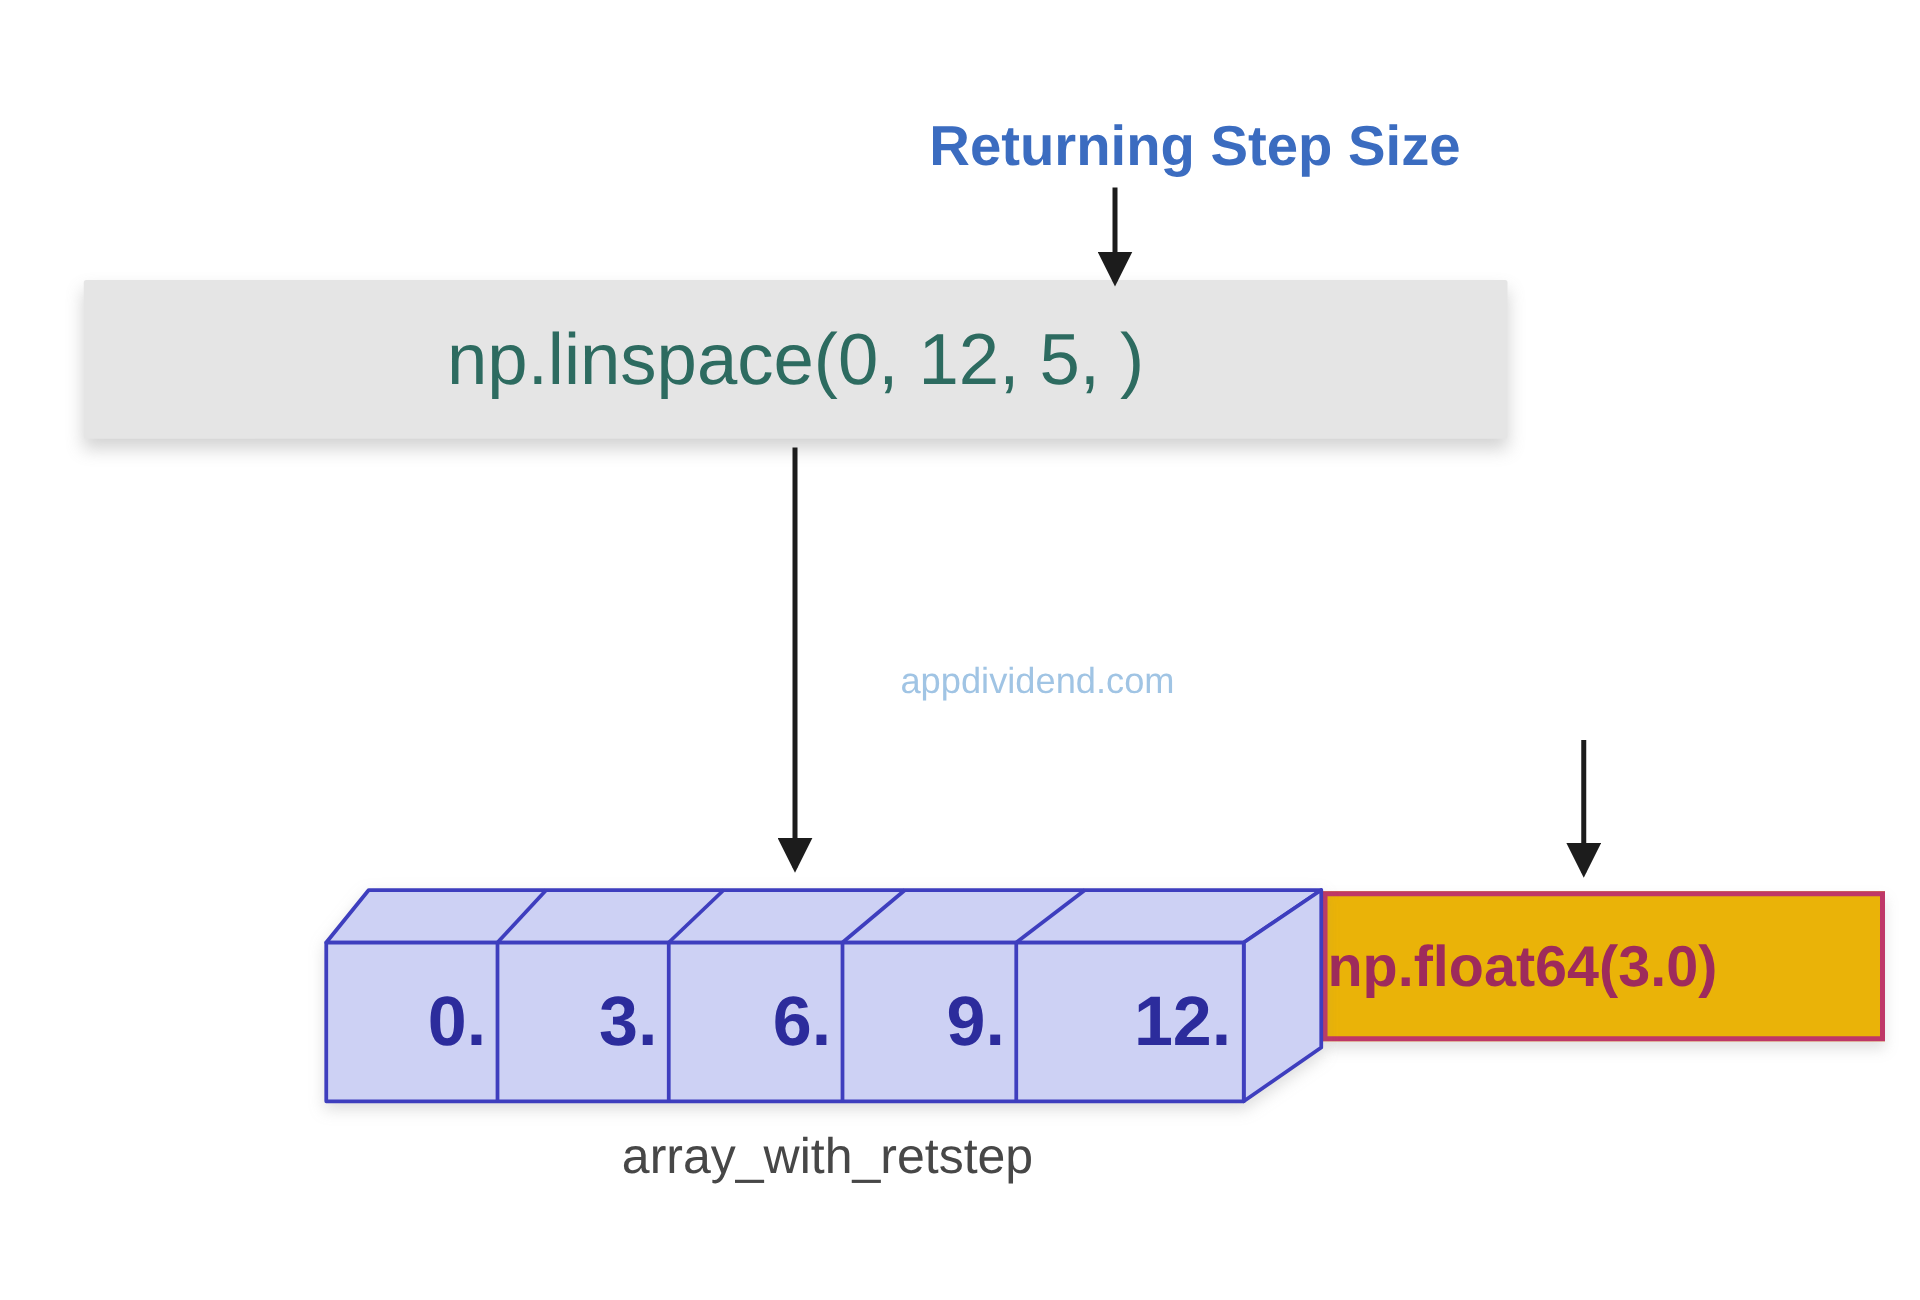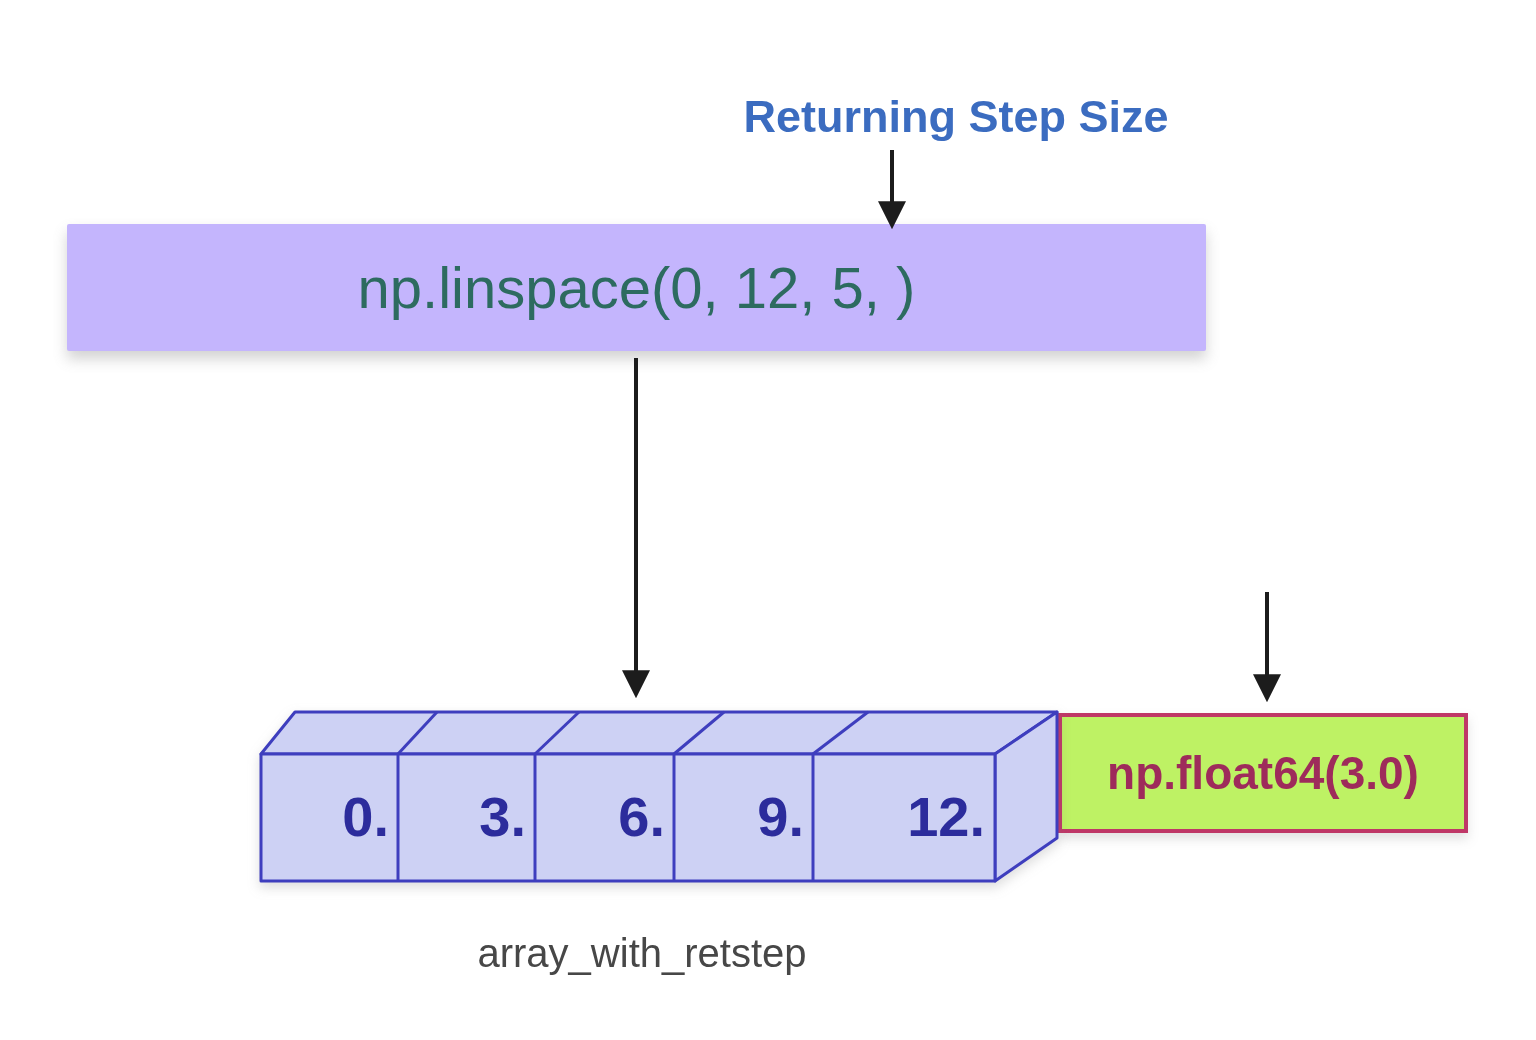--- a/index.html
+++ b/index.html
@@ -10,34 +10,34 @@
   .abs{position:absolute;}
   .label-blue{
     color:#3b6cc0;font-weight:bold;font-size:45px;white-space:nowrap;
     transform:translateX(-50%);
   }
   .label-gray{
     color:#3d3d3d;font-weight:bold;font-size:45px;white-space:nowrap;
     transform:translateX(-50%);
   }
   .code-box{
-    left:67px;top:224px;width:1139px;height:127px;background:#c4b5fd;
+    left:67px;top:224px;width:1139px;height:127px;background:#e5e5e5;
     display:flex;align-items:center;justify-content:center;white-space:pre;
     font-size:58px;border-radius:2px;
     box-shadow:0 8px 14px rgba(110,110,110,0.30);
   }
   .code-main{color:#2d6b60;}
   .code-highlight{color:#8e1c24;}
   .watermark{
     color:#a0c4e4;font-size:29px;white-space:nowrap;transform:translateX(-50%);
   }
   .step-box{
-    left:1058px;top:713px;width:410px;height:120px;box-sizing:border-box;
-    background:#bef264;border:4px solid #bf3767;
-    display:flex;align-items:center;justify-content:center;
+    left:1058px;top:713px;width:450px;height:120px;box-sizing:border-box;
+    background:#eab308;border:4px solid #bf3767;
+    display:flex;align-items:center;justify-content:flex-start;
     font-size:46px;font-weight:bold;color:#9e2b5b;white-space:nowrap;
     box-shadow:0 6px 10px rgba(140,140,140,0.25);
   }
   .array-label{
     color:#474747;font-size:40px;white-space:nowrap;transform:translateX(-50%);
   }
   svg{position:absolute;left:0;top:0;}
   .cell-value{
     font-family:"Liberation Sans",sans-serif;font-size:56px;font-weight:bold;
     fill:#2c2c9c;
@@ -47,27 +47,28 @@
 <body>
 
 <div id="canvas">
 
   <div class="abs label-blue" style="left:956px;top:91px;">Returning Step Size</div>
 
   <div class="abs code-box">
     <span class="code-main">np.linspace(0, 12, 5, </span><span class="code-main">)</span>
   </div>
 
+  <div class="abs watermark" style="left:830px;top:529px;">appdividend.com</div>
 
 
   <div class="abs step-box">
     <span>np.float64(3.0)</span>
   </div>
 
-  <div class="abs array-label" style="left:642px;top:903px;margin-top:28px;">array_with_retstep</div>
+  <div class="abs array-label" style="left:662px;top:903px;">array_with_retstep</div>
 
   <svg width="1536" height="1040" viewBox="0 0 1536 1040">
     <defs>
       <marker id="arrowhead" viewBox="0 0 10 10" refX="8.5" refY="5" markerWidth="7" markerHeight="7" orient="auto-start-reverse">
         <path d="M0,0 L10,5 L0,10 z" fill="#1c1c1c"></path>
       </marker>
     </defs>
 
     <line x1="892" y1="150" x2="892" y2="225" stroke="#1c1c1c" stroke-width="4" marker-end="url(#arrowhead)"></line>
 

